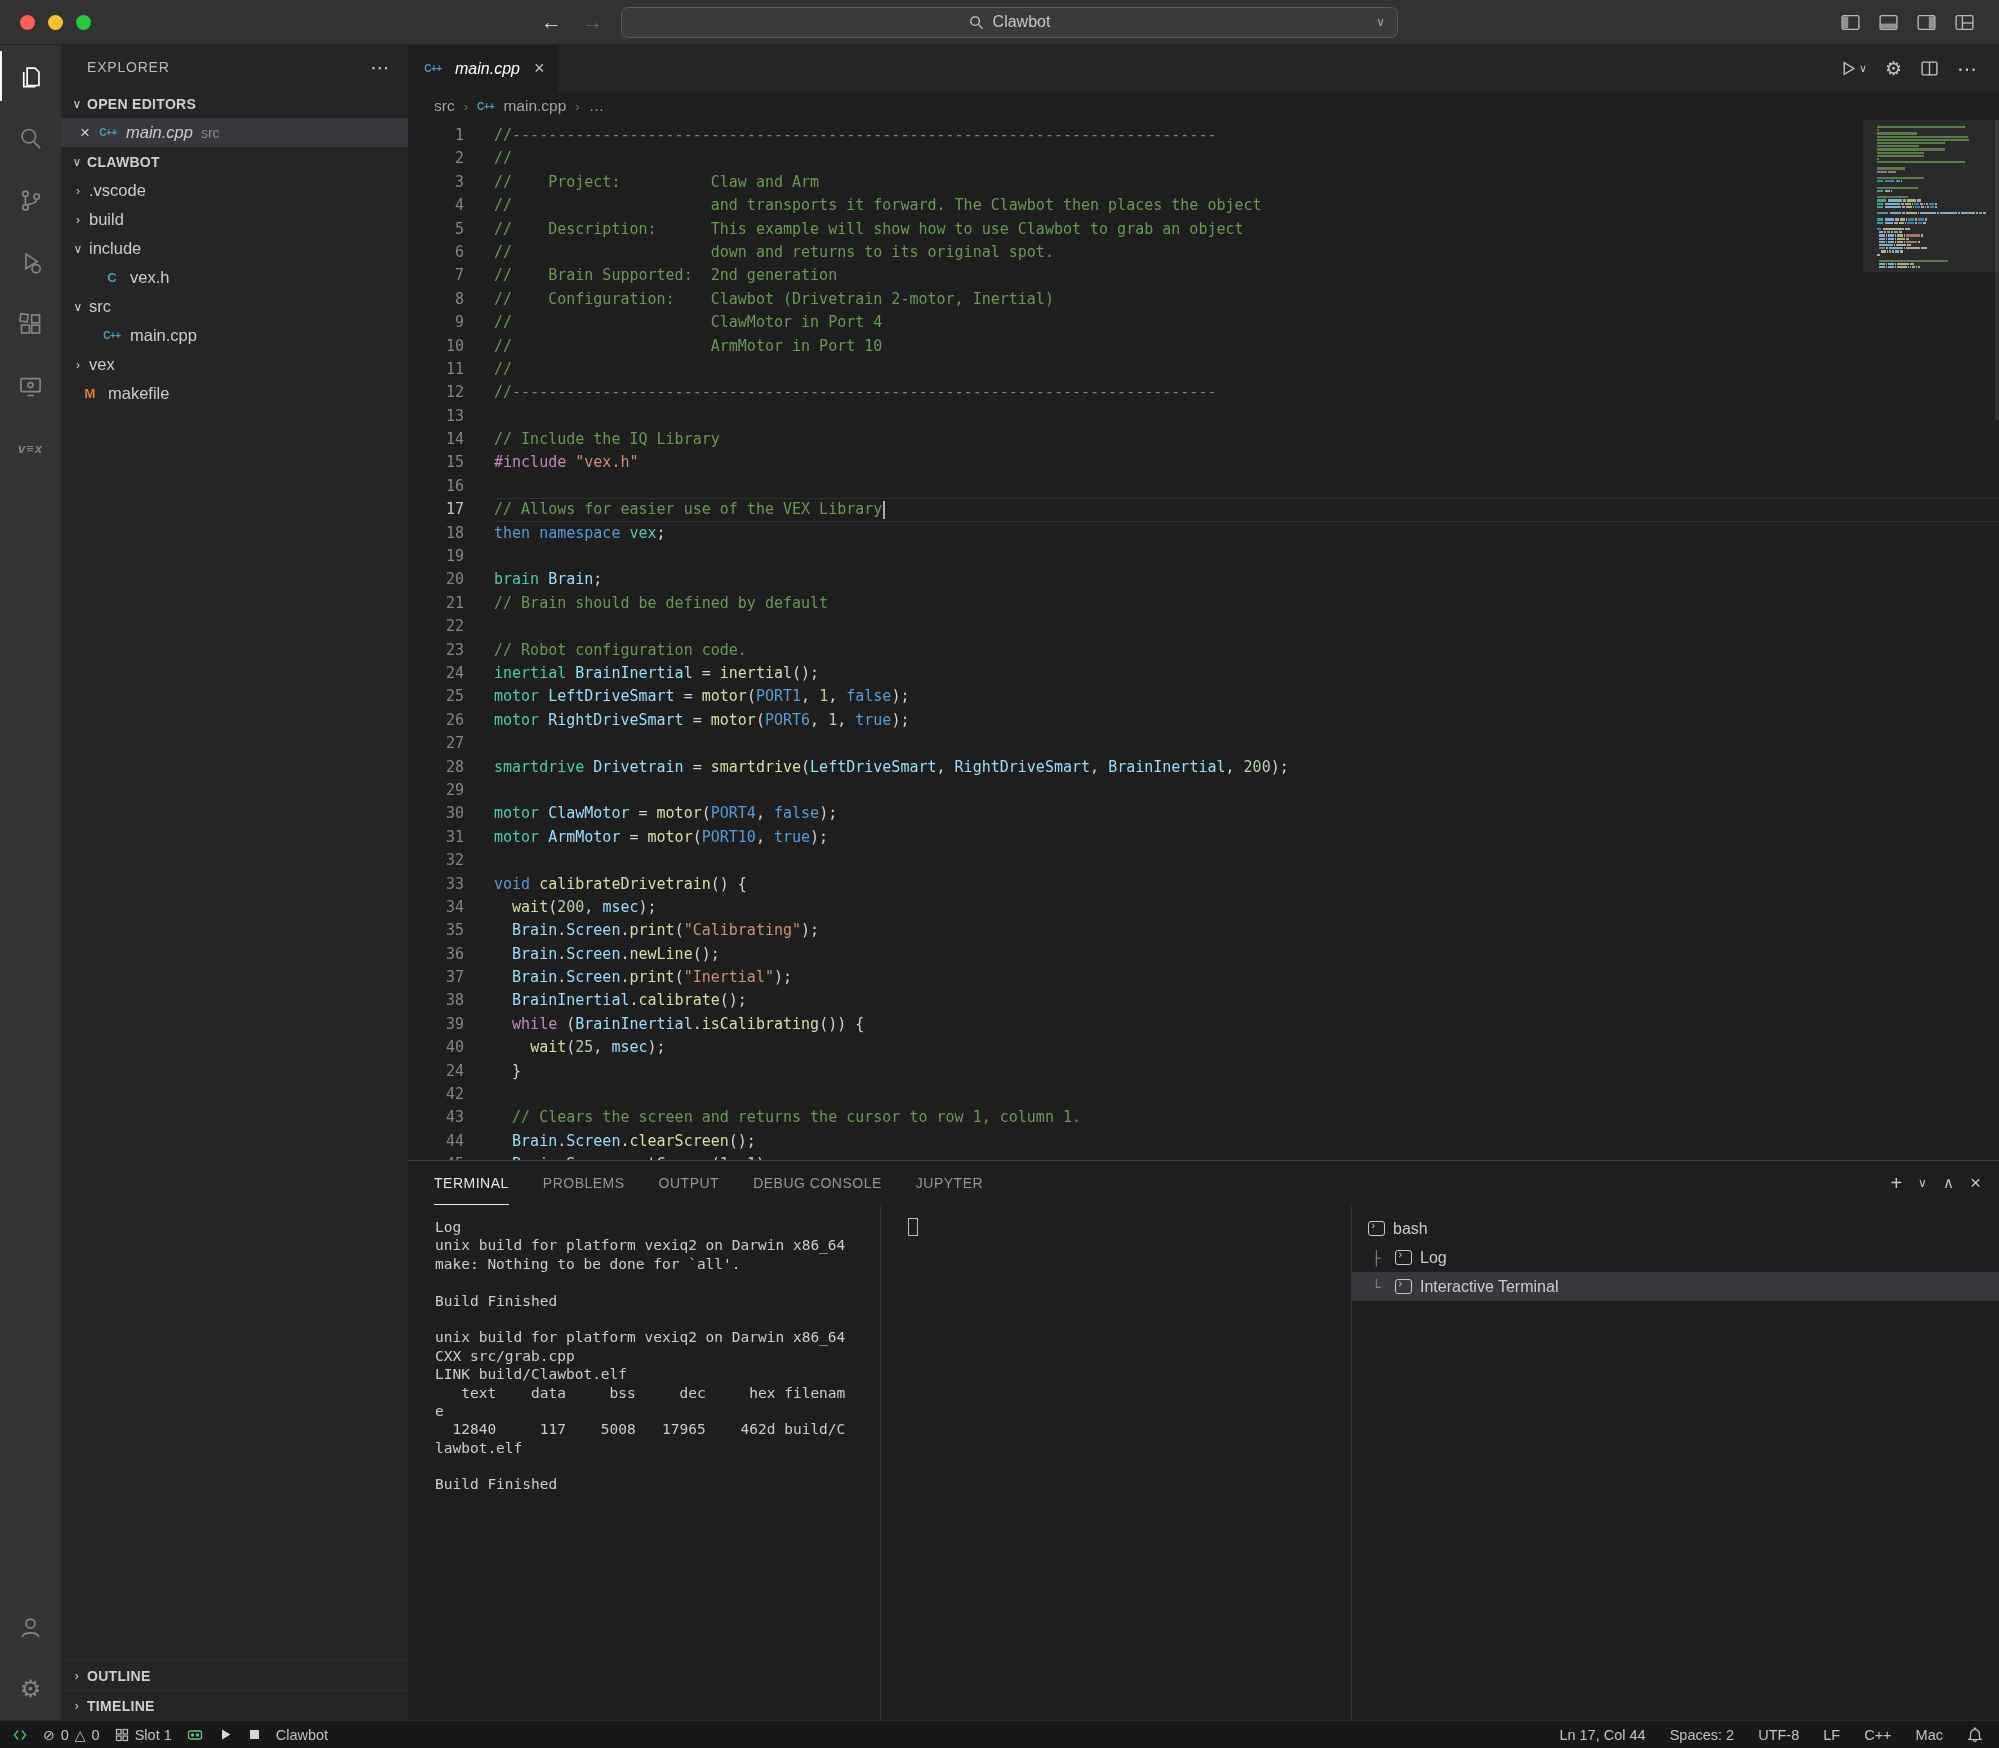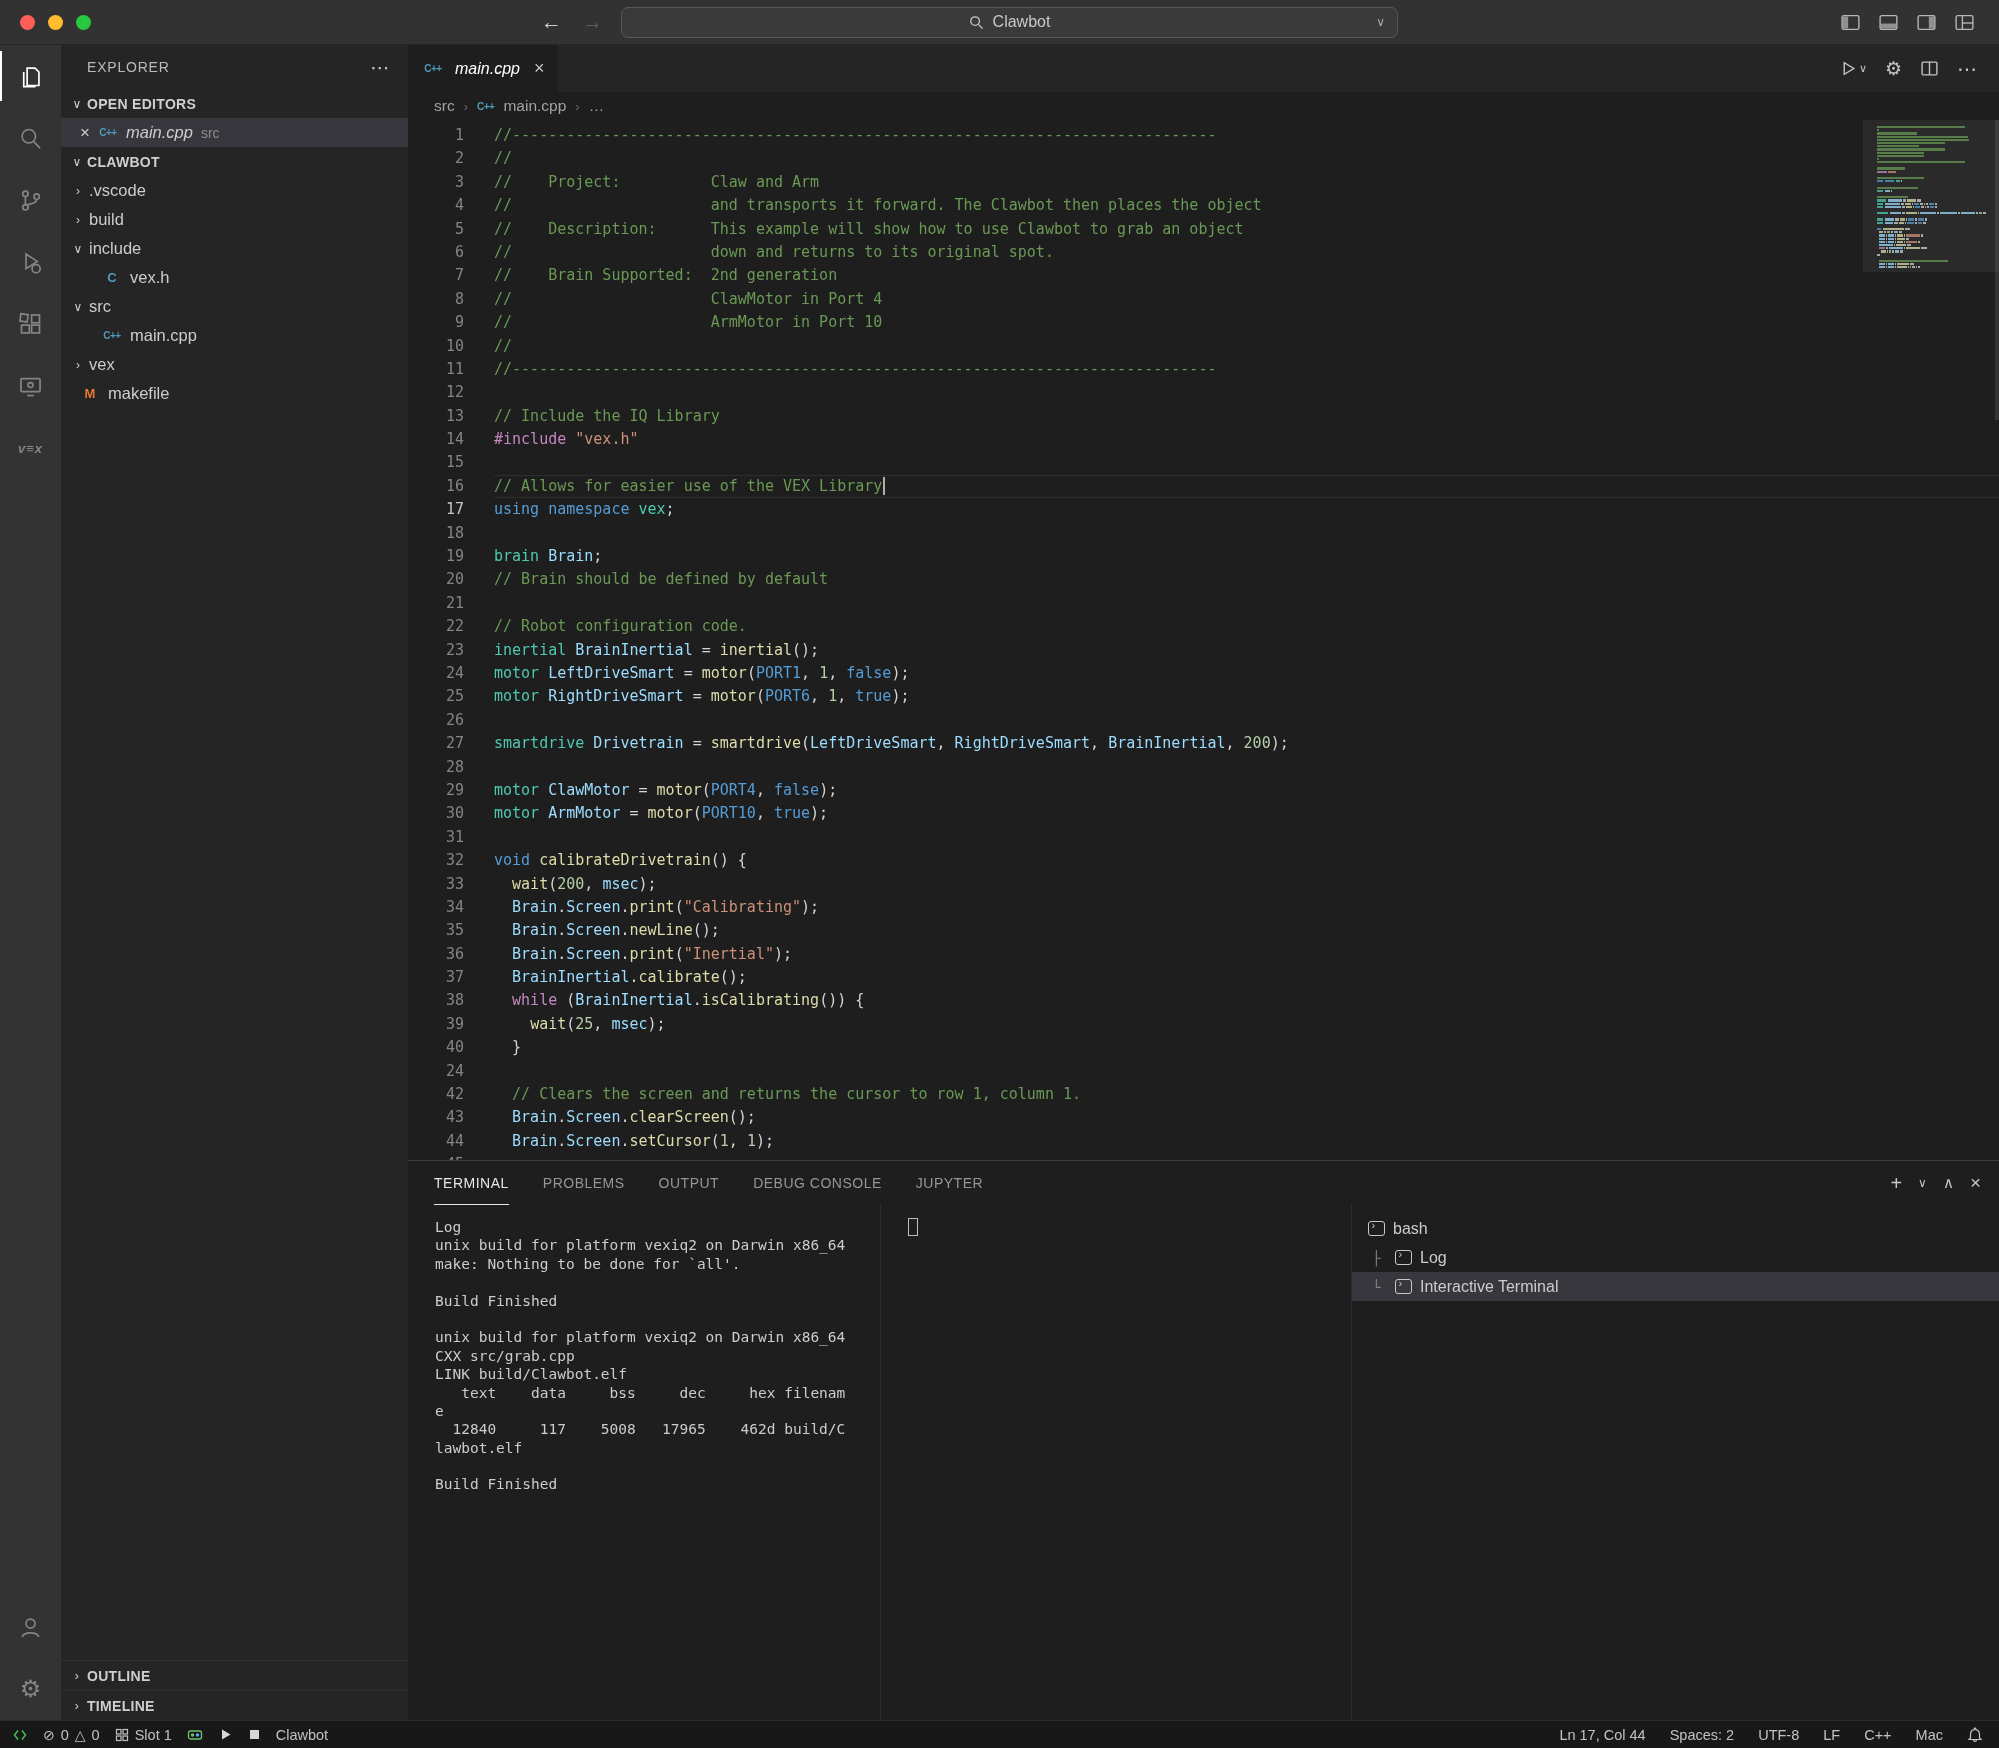--- a/index.html
+++ b/index.html
@@ -374,30 +374,31 @@
               <div class="ln">45</div>
             </div>
           <div class="code">
               <div class="code-line"><span class="tk-c">//------------------------------------------------------------------------------</span></div>
               <div class="code-line"><span class="tk-c">//</span></div>
               <div class="code-line"><span class="tk-c">//    Project:          Claw and Arm</span></div>
               <div class="code-line"><span class="tk-c">//                      and transports it forward. The Clawbot then places the object</span></div>
               <div class="code-line"><span class="tk-c">//    Description:      This example will show how to use Clawbot to grab an object</span></div>
               <div class="code-line"><span class="tk-c">//                      down and returns to its original spot.</span></div>
               <div class="code-line"><span class="tk-c">//    Brain Supported:  2nd generation</span></div>
+              <div class="code-line"><span class="tk-c">//    Configuration:    Clawbot (Drivetrain 2-motor, Inertial)</span></div>
               <div class="code-line"><span class="tk-c">//                      ClawMotor in Port 4</span></div>
               <div class="code-line"><span class="tk-c">//                      ArmMotor in Port 10</span></div>
               <div class="code-line"><span class="tk-c">//</span></div>
               <div class="code-line"><span class="tk-c">//------------------------------------------------------------------------------</span></div>
               <div class="code-line"></div>
               <div class="code-line"><span class="tk-c">// Include the IQ Library</span></div>
               <div class="code-line"><span class="tk-d">#include </span><span class="tk-s">"vex.h"</span></div>
               <div class="code-line"></div>
               <div class="code-line current"><span class="tk-c">// Allows for easier use of the VEX Library</span><span class="caret"></span></div>
-              <div class="code-line"><span class="tk-k">using</span><span class="tk-p"> </span><span class="tk-k">namespace</span><span class="tk-p"> </span><span class="tk-t">vex</span><span class="tk-p">;</span></div>
+              <div class="code-line"><span class="tk-k">then</span><span class="tk-p"> </span><span class="tk-k">namespace</span><span class="tk-p"> </span><span class="tk-t">vex</span><span class="tk-p">;</span></div>
               <div class="code-line"></div>
               <div class="code-line"><span class="tk-t">brain</span><span class="tk-p"> </span><span class="tk-v">Brain</span><span class="tk-p">;</span></div>
               <div class="code-line"><span class="tk-c">// Brain should be defined by default</span></div>
               <div class="code-line"></div>
               <div class="code-line"><span class="tk-c">// Robot configuration code.</span></div>
               <div class="code-line"><span class="tk-t">inertial</span><span class="tk-p"> </span><span class="tk-v">BrainInertial</span><span class="tk-p"> = </span><span class="tk-f">inertial</span><span class="tk-p">();</span></div>
               <div class="code-line"><span class="tk-t">motor</span><span class="tk-p"> </span><span class="tk-v">LeftDriveSmart</span><span class="tk-p"> = </span><span class="tk-f">motor</span><span class="tk-p">(</span><span class="tk-k">PORT1</span><span class="tk-p">, </span><span class="tk-n">1</span><span class="tk-p">, </span><span class="tk-k">false</span><span class="tk-p">);</span></div>
               <div class="code-line"><span class="tk-t">motor</span><span class="tk-p"> </span><span class="tk-v">RightDriveSmart</span><span class="tk-p"> = </span><span class="tk-f">motor</span><span class="tk-p">(</span><span class="tk-k">PORT6</span><span class="tk-p">, </span><span class="tk-n">1</span><span class="tk-p">, </span><span class="tk-k">true</span><span class="tk-p">);</span></div>
               <div class="code-line"></div>
               <div class="code-line"><span class="tk-t">smartdrive</span><span class="tk-p"> </span><span class="tk-v">Drivetrain</span><span class="tk-p"> = </span><span class="tk-f">smartdrive</span><span class="tk-p">(</span><span class="tk-v">LeftDriveSmart</span><span class="tk-p">, </span><span class="tk-v">RightDriveSmart</span><span class="tk-p">, </span><span class="tk-v">BrainInertial</span><span class="tk-p">, </span><span class="tk-n">200</span><span class="tk-p">);</span></div>

